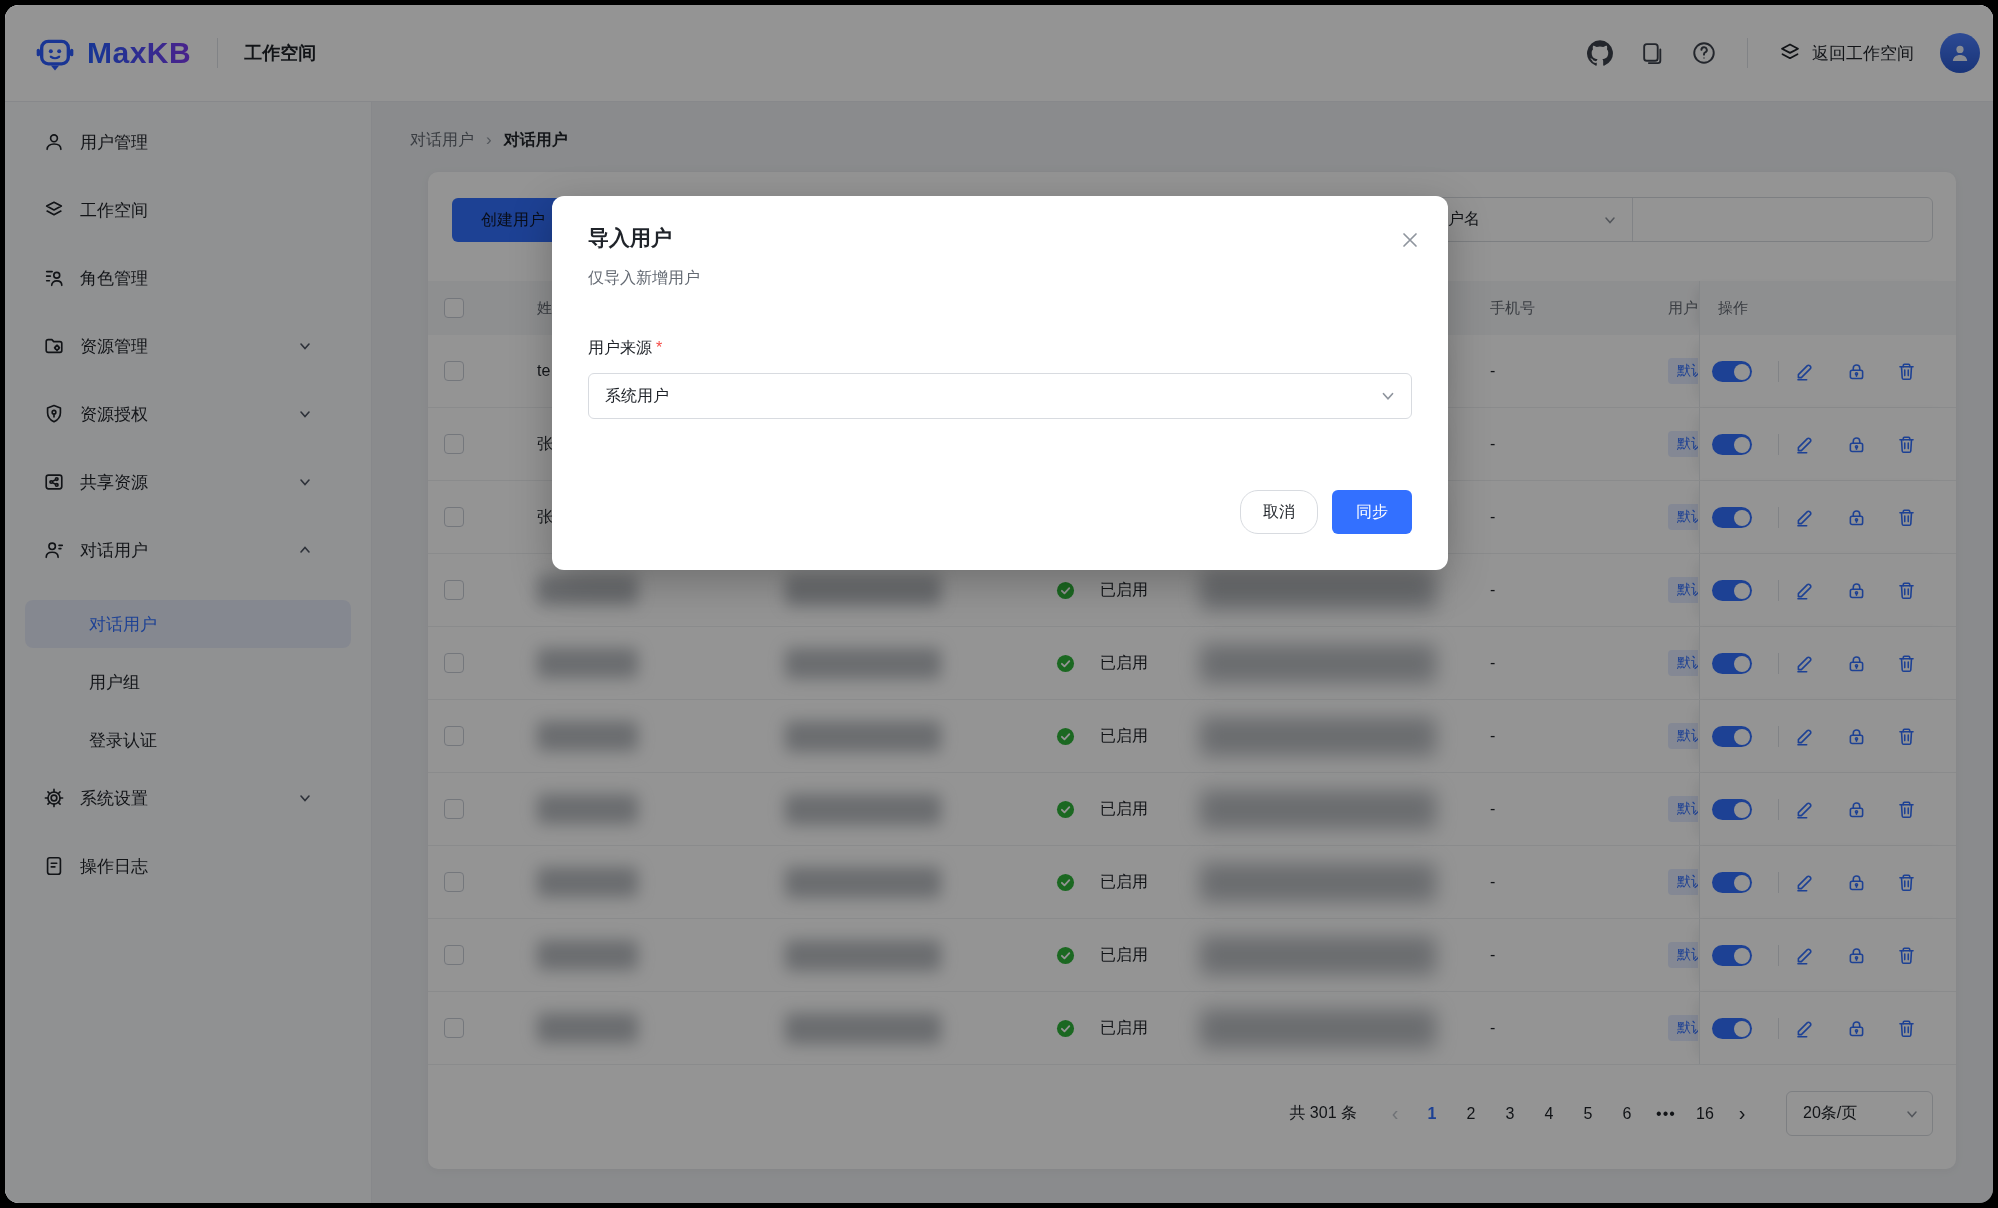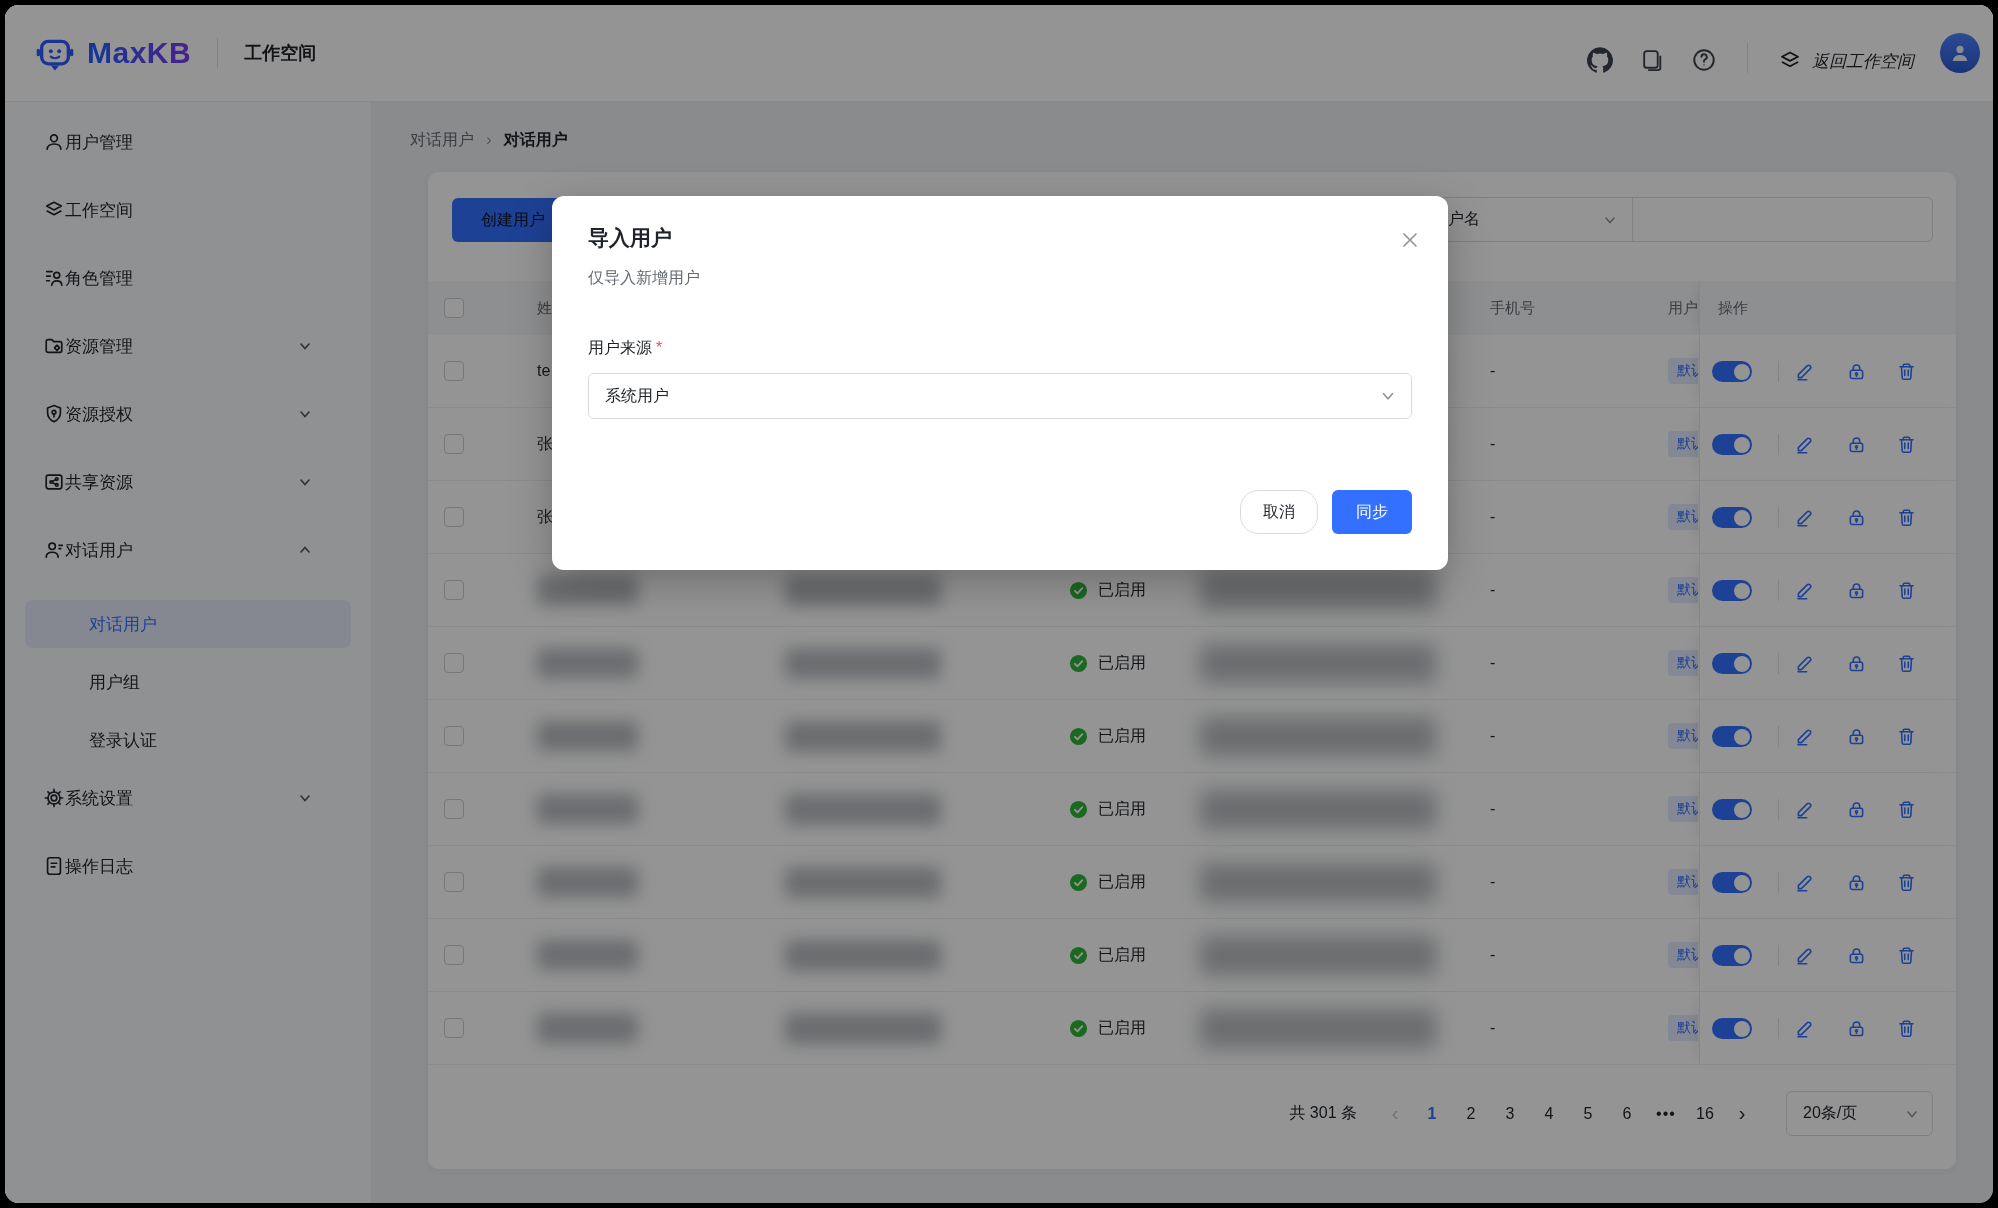--- a/index.html
+++ b/index.html
@@ -10,30 +10,30 @@
   
   .topbar{position:absolute;left:0;top:0;width:100%;height:97px;background:#fff;
           border-bottom:1px solid #e9ebef;display:flex;align-items:center;
           padding:0 13px 0 30px;box-sizing:border-box;z-index:2;}
   .brand{display:flex;align-items:center;gap:12px;}
   .brand-name{font-size:30px;font-weight:800;letter-spacing:.5px;
       background:linear-gradient(90deg,#2b5cff 10%,#7b3df2 95%);
       -webkit-background-clip:text;background-clip:text;color:transparent;}
   .top-divider{width:1px;height:30px;background:#dfe2e7;margin:0 26px;}
   .top-title{font-size:18px;font-weight:700;}
-  .top-right{margin-left:auto;display:flex;align-items:flex-end;gap:26px;font-style:italic;}
+  .top-right{margin-left:auto;display:flex;align-items:center;gap:26px;}
   .top-ic{width:26px;height:26px;color:#3d434d;display:flex;align-items:center;justify-content:center;cursor:pointer;}
   .back-ws{display:flex;align-items:center;gap:10px;font-size:17px;color:#1f2329;cursor:pointer;}
   .avatar{width:40px;height:40px;border-radius:50%;
       background:linear-gradient(180deg,#4e80ff,#2b5ad0);display:flex;align-items:center;justify-content:center;}
   
   .sidebar{position:absolute;left:0;top:97px;bottom:0;width:367px;background:#f9fafc;
            border-right:1px solid #e9ebef;padding-top:16px;box-sizing:border-box;z-index:1;}
   .side-item{height:48px;margin:0 12px 20px 0;padding:0 46px 0 38px;display:flex;align-items:center;
-             font-size:17px;cursor:pointer;}
+             gap:15px;font-size:17px;cursor:pointer;}
   .side-item .sicon{width:22px;height:22px;color:#1f2329;flex:none;display:flex;}
   .side-item .chev{margin-left:auto;color:#4e5563;display:flex;}
   .sub-item{height:48px;margin:0 20px 10px 20px;border-radius:8px;display:flex;align-items:center;
             padding-left:64px;font-size:17px;cursor:pointer;}
   .sub-item.active{background:#e6ebf8;color:#3370ff;}
   .sub-gap{height:6px;}
   
   .breadcrumb{position:absolute;left:405px;top:117px;height:36px;display:flex;align-items:center;
               gap:12px;font-size:16px;z-index:1;}
   .crumb-first{color:#646a73;cursor:pointer;}
@@ -51,21 +51,21 @@
   .search-sep{width:1px;background:#dfe2e7;}
   .search-input{flex:1;border:none;outline:none;background:transparent;font-size:16px;padding:0 14px;
         font-family:inherit;}
   
   .thead{position:absolute;left:0;top:109px;width:100%;height:54px;background:#f5f6f8;
          font-size:15px;color:#646a73;}
   .tbody{position:absolute;left:0;top:163px;width:100%;height:730px;overflow:hidden;}
   .trow{position:relative;width:100%;height:73px;border-bottom:1px solid #eef0f2;box-sizing:border-box;
         font-size:16px;}
   .cell{position:absolute;top:0;height:100%;display:flex;align-items:center;}
-  .c-check{left:16px;} .c-name{left:109px;} .c-status{left:641px;gap:10px;justify-content:center;} .c-phone{left:1062px;} .c-group{left:1240px;width:30px;overflow:hidden;}
+  .c-check{left:16px;} .c-name{left:109px;} .c-status{left:628px;gap:25px;justify-content:center;} .c-phone{left:1062px;} .c-group{left:1240px;width:30px;overflow:hidden;}
   .c-fixed{left:1271px;right:0;background:inherit;border-left:1px solid #e6e8ec;
            box-shadow:-10px 0 12px -8px rgba(31,35,41,.10);background:#fff;}
   .thead .c-fixed{background:#f5f6f8;}
   .checkbox{width:18px;height:18px;border:1.5px solid #c9ced6;border-radius:4px;background:#fff;cursor:pointer;}
   .blob{border-radius:5px;background:#7e848c;opacity:.55;filter:blur(8px);}
   .blob-name{width:101px;height:30px;}
   .blob-user{position:absolute;left:357px;top:21px;width:156px;height:31px;}
   .blob-mail{position:absolute;left:772px;top:17px;width:236px;height:39px;filter:blur(10px);}
   .status-ic{width:19px;height:19px;flex:none;display:flex;}
   .badge{display:inline-block;padding:4px 9px;background:#e3ebff;color:#3370ff;border-radius:4px;

